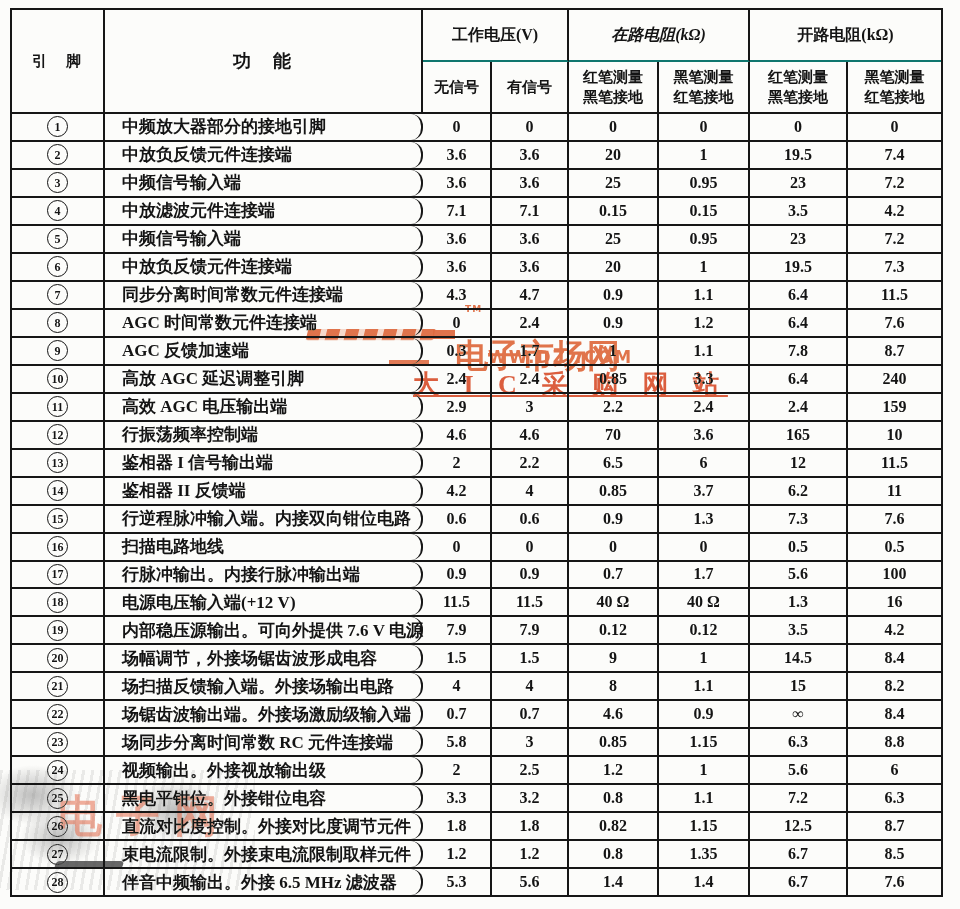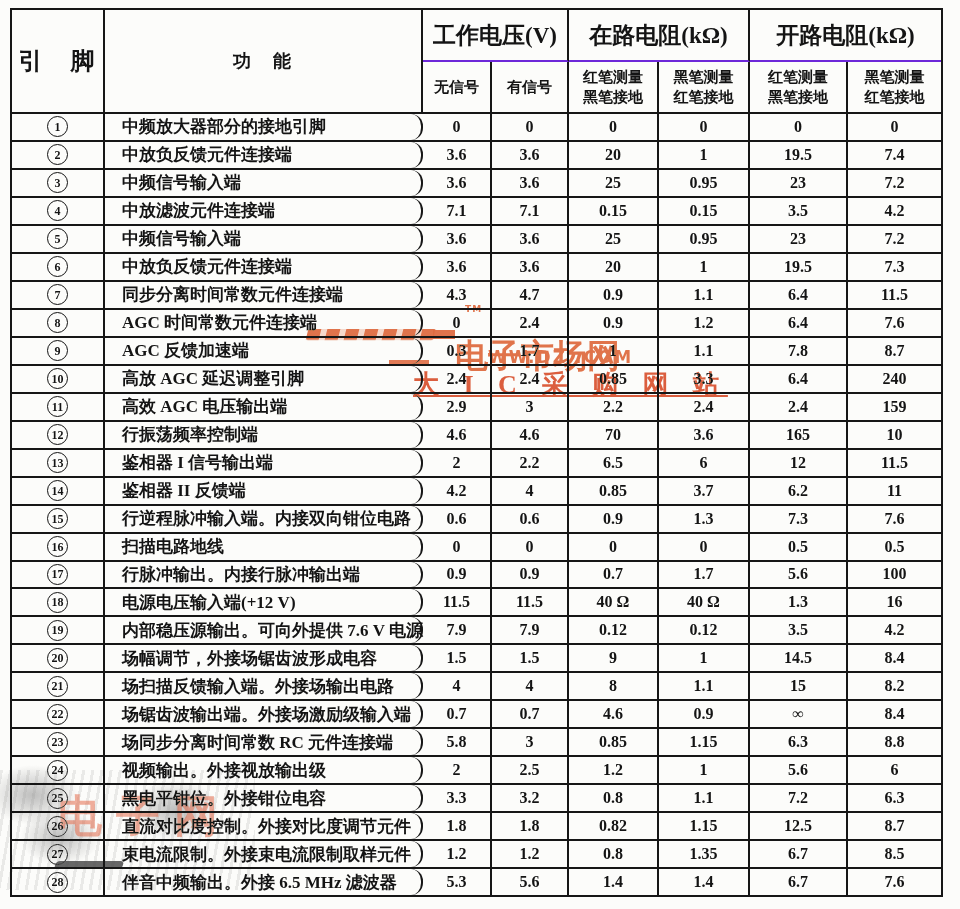--- a/index.html
+++ b/index.html
@@ -15,24 +15,24 @@
     border:2.5px solid #161616;box-sizing:border-box;
     display:flex;flex-direction:column;background:transparent;
   }
   .cols{display:grid;grid-template-columns:93px 318px 69px 77px 90px 91px 98px 1fr;}
   .thead{height:102px;display:grid;
     grid-template-columns:93px 318px 69px 77px 90px 91px 98px 1fr;
     grid-template-rows:52px 50px;}
   .cell{box-sizing:border-box;display:flex;align-items:center;justify-content:center;
     border-right:2px solid #161616;font-weight:bold;}
   .cell.last{border-right:none;}
-  .head-pin{grid-row:1/3;grid-column:1;font-size:24px;letter-spacing:2px;}
+  .head-pin{grid-row:1/3;grid-column:1;font-size:15px;letter-spacing:2px;}
   .head-func{grid-row:1/3;grid-column:2;font-size:18px;letter-spacing:2px;}
-  .grp{grid-row:1;font-size:23px;border-bottom:2px solid #6d28d9;}
-  .g1{grid-column:3/5;} .g2{grid-column:5/7;} .g3{grid-column:7/9;}
+  .grp{grid-row:1;font-size:16px;border-bottom:2px solid #0f766e;}
+  .g1{grid-column:3/5;} .g2{grid-column:5/7;font-style:italic;} .g3{grid-column:7/9;}
   .sub{grid-row:2;font-size:15px;line-height:20px;text-align:center;flex-direction:column;}
   .tbody{flex:1;display:flex;flex-direction:column;}
   .row{flex:1;border-top:2px solid #161616;}
   .pin-cell{justify-content:center;}
   .pin-circle{display:inline-flex;width:19px;height:19px;border:1.7px solid #111;
     border-radius:50%;align-items:center;justify-content:center;
     font-size:12px;font-weight:bold;line-height:1;}
   .func-cell{justify-content:flex-start;padding-left:17px;font-size:17px;white-space:nowrap;border-radius:12px;}
   .val{font-size:16px;}
   

